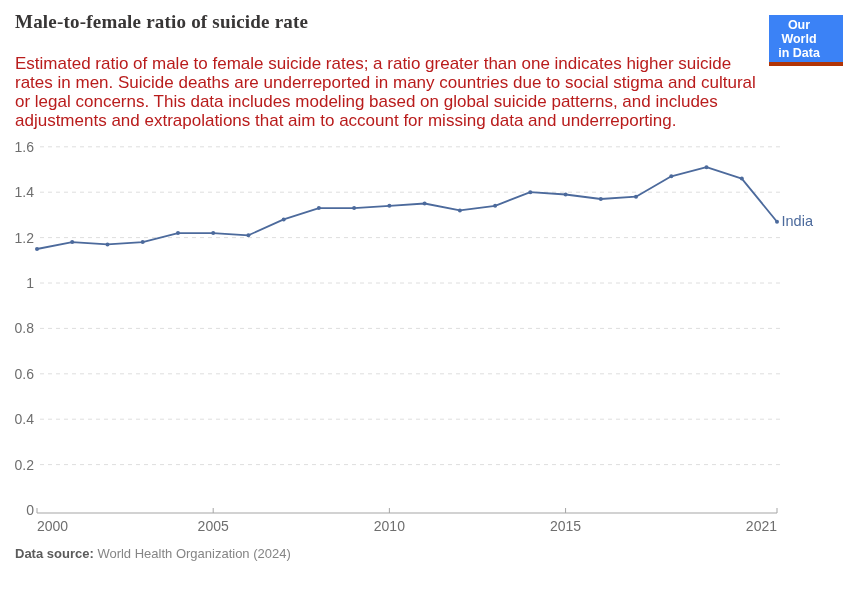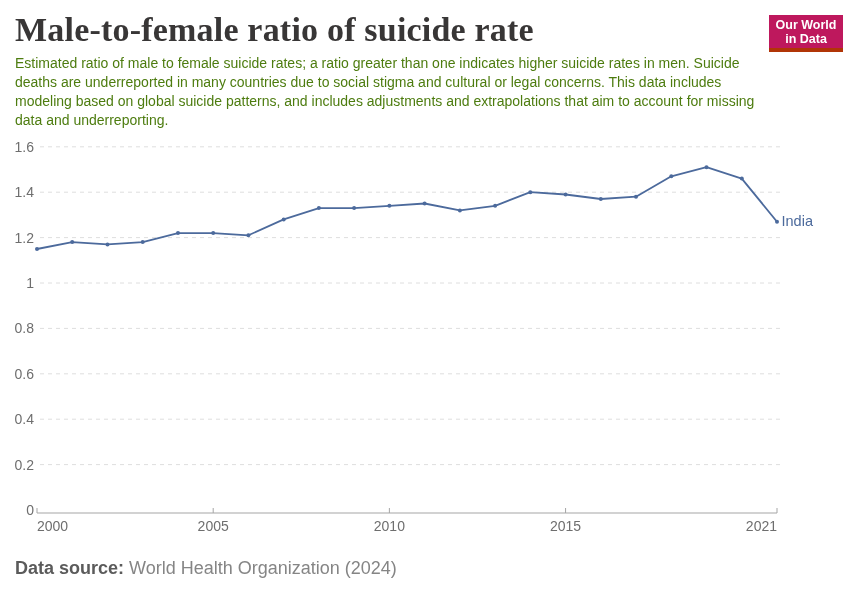--- a/index.html
+++ b/index.html
@@ -1,24 +1,24 @@
 <!DOCTYPE html>
 <html><head>
 <meta charset="utf-8">
 <style>
   html,body{margin:0;padding:0;}
   body{width:850px;height:600px;background:#ffffff;font-family:"Liberation Sans",sans-serif;position:relative;overflow:hidden;}
   .page{position:relative;width:850px;height:600px;background:#ffffff;}
-  .title{position:absolute;left:15px;top:11px;font-family:"Liberation Serif",serif;font-weight:700;font-size:34px;color:#383636;letter-spacing:.2px;}
-  .subtitle{position:absolute;left:15px;top:54px;width:748px;font-size:14px;line-height:19px;color:#4d7c0f;}
+  .title{position:absolute;left:15px;top:11px;font-family:"Liberation Serif",serif;font-weight:700;font-size:19px;color:#383636;letter-spacing:.2px;}
+  .subtitle{position:absolute;left:15px;top:54px;width:748px;font-size:17px;line-height:19px;color:#b91c1c;}
   .logo{position:absolute;right:7px;top:15px;width:74px;text-align:center;cursor:pointer;}
-  .logo-main{background:#be185d;color:#ffffff;font-weight:700;font-size:12.5px;line-height:14px;padding:3px 2px 2px 2px;}
+  .logo-main{background:#3b82f6;color:#ffffff;font-weight:700;font-size:12.5px;line-height:14px;padding:3px 16px 2px 2px;}
   .logo-stripe{height:4px;background:#b13507;}
   svg.chart{position:absolute;left:0;top:135px;}
-  .footer{position:absolute;left:15px;right:15px;top:546px;font-size:18px;color:#858585;margin-top:12px;}
+  .footer{position:absolute;left:15px;right:15px;top:546px;font-size:13px;color:#858585;}
   .frow{display:flex;justify-content:space-between;align-items:baseline;margin-bottom:6px;}
   .fb{font-weight:700;color:#5b5b5b;}
   .flink{cursor:pointer;}
 </style>
 </head>
 <body>
 
 <div class="page">
 
   <div class="title">Male-to-female ratio of suicide rate</div>

